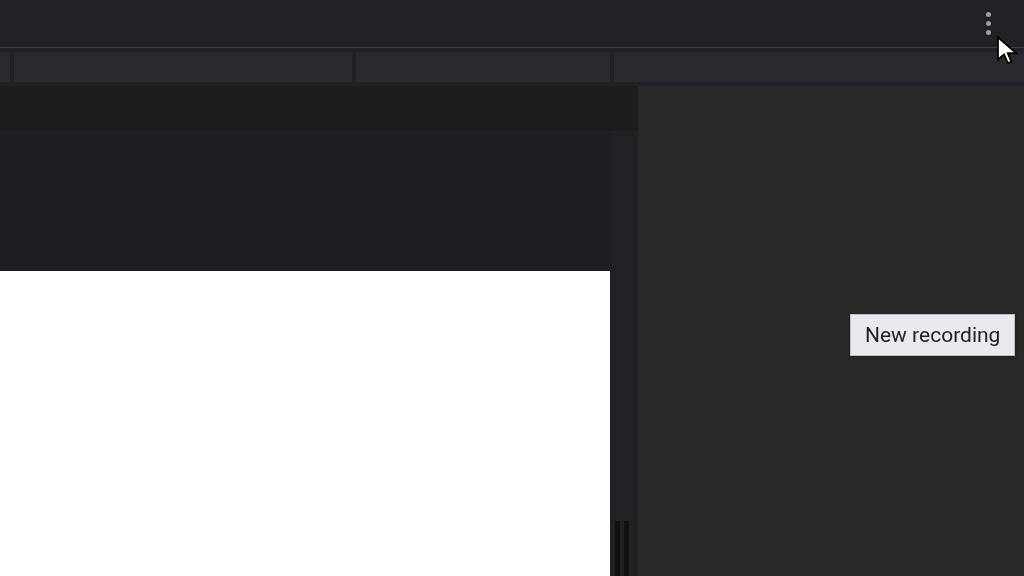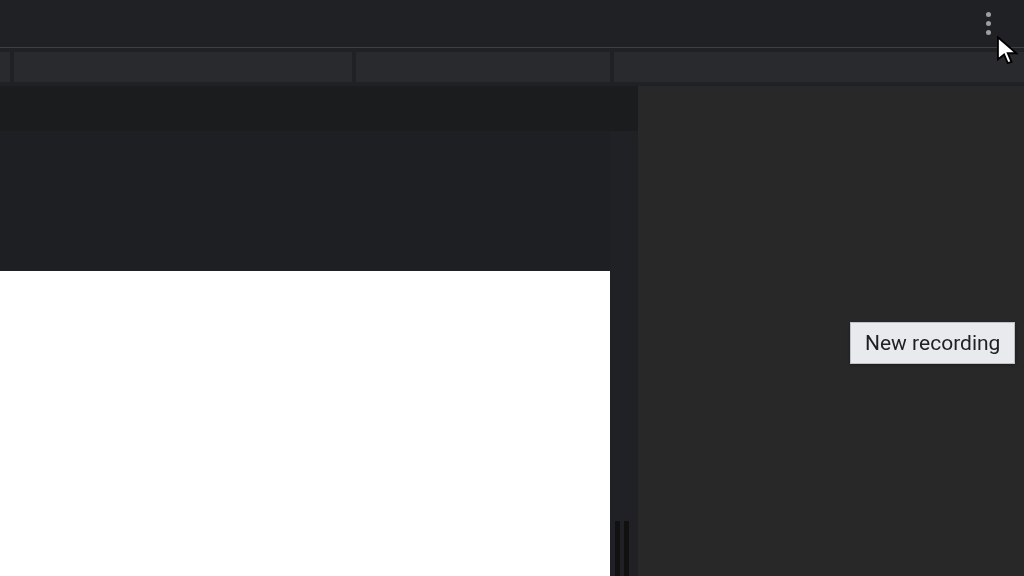--- a/index.html
+++ b/index.html
@@ -131,21 +131,21 @@
       z-index: 5;
     }
     .divider-handle .bar {
       width: 5px;
       height: 55px;
       background: #111;
     }
     
     .tooltip {
       position: absolute;
-      top: 322px;
+      top: 314px;
       left: 850px;
       background: #e8eaed;
       color: #202124;
       font-size: 21px;
       padding: 8px 14px;
       border: 1px solid #bdc1c6;
       box-shadow: 0 1px 3px rgba(0,0,0,0.3);
       white-space: nowrap;
       z-index: 100;
     }

